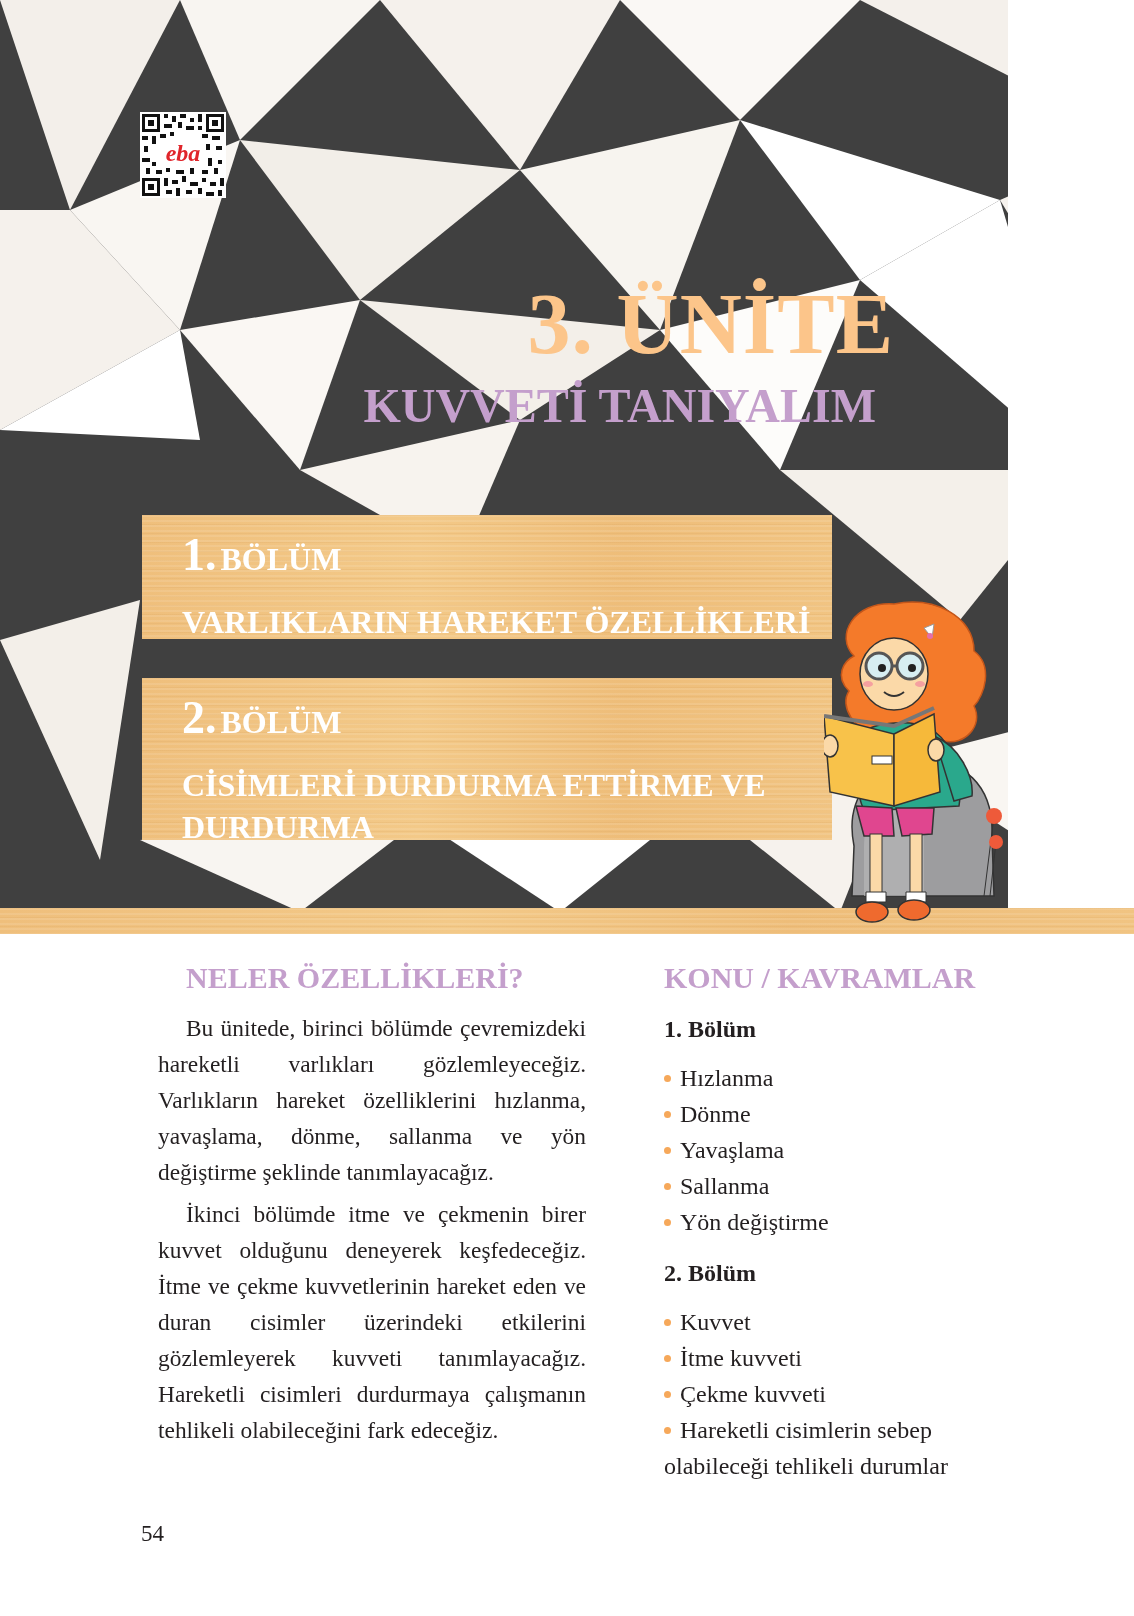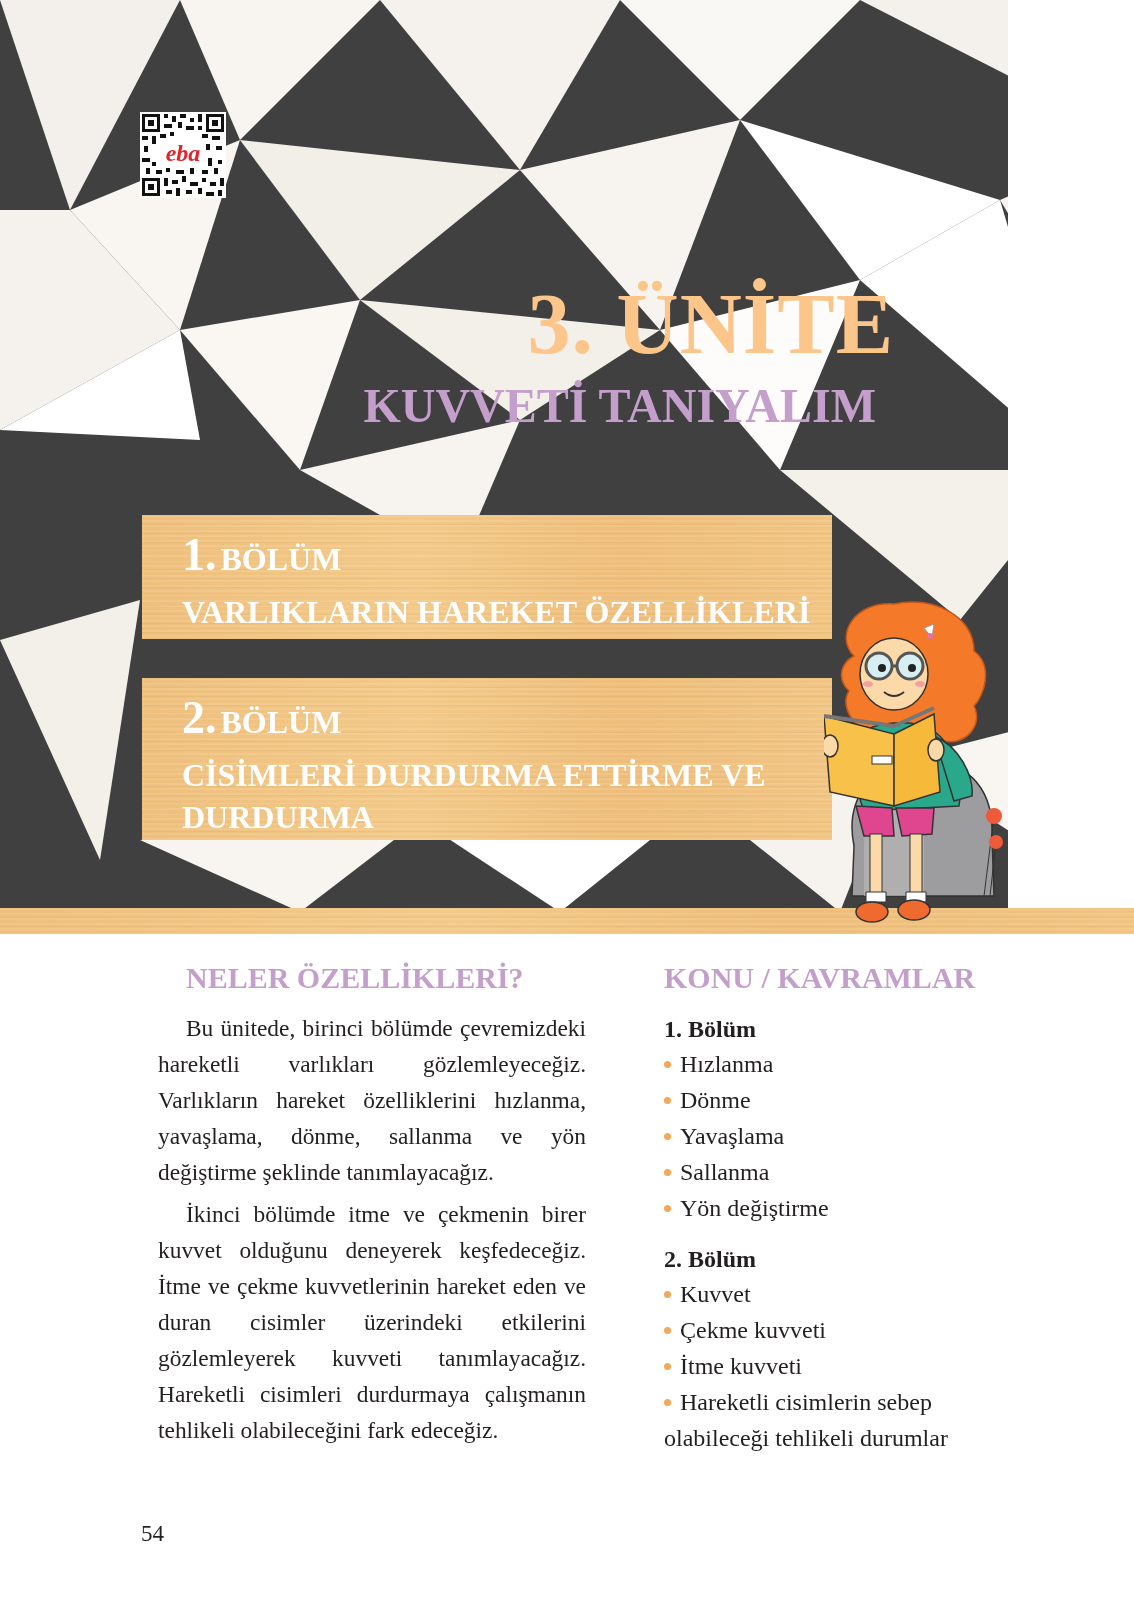--- a/index.html
+++ b/index.html
@@ -48,21 +48,21 @@
       linear-gradient(90deg, #efbf7c 0%, #f3c988 40%, #eebd79 70%, #f1c482 100%);
   }
   .section-box {
     position: absolute; left: 142px; width: 690px; padding: 14px 0 0 40px;
     color: #ffffff; font-family: "Liberation Serif", serif; font-weight: bold;
   }
   .section-box.s1 { top: 515px; height: 124px; }
   .section-box.s2 { top: 678px; height: 162px; }
   .section-num { font-size: 46px; line-height: 52px; }
   .section-word { font-size: 32px; }
-  .section-title { font-size: 32px; line-height: 42px; margin-top: 10px; }
+  .section-title { font-size: 32px; line-height: 42px; margin-top: 20px; }
 
   .floor {
     position: absolute; left: 0; top: 908px; width: 1134px; height: 26px;
   }
 
   
   .girl { position: absolute; left: 824px; top: 596px; width: 200px; height: 336px; }
 
   
   .col-left { position: absolute; left: 158px; top: 960px; width: 428px; }
@@ -76,21 +76,21 @@
 
   .para {
     font-size: 23.4px; line-height: 36px; text-align: justify; text-indent: 28px;
     color: #231f20;
   }
   .para.p1 { margin-top: 14px; }
   .para.p2 { margin-top: 6px; }
 
   .group-title { font-weight: bold; font-size: 24px; line-height: 34px; margin-top: 16px; color: #231f20; }
   .group-title.g2 { margin-top: 16px; }
-  .concept-list { list-style: none; }
+  .concept-list { list-style: none; margin-top: 14px; }
   .concept-list li { font-size: 24px; line-height: 36px; color: #231f20; }
   .bullet {
     display: inline-block; width: 7px; height: 7px; border-radius: 50%;
     background: #f6a85a; margin-right: 9px; vertical-align: middle; position: relative; top: -2px;
   }
 
   .page-number {
     position: absolute; left: 141px; top: 1520px; font-size: 23px; line-height: 28px; color: #231f20;
   }
 </style>
@@ -272,19 +272,19 @@
     <li><span class="bullet"></span><span>Hızlanma</span></li>
     <li><span class="bullet"></span><span>Dönme</span></li>
     <li><span class="bullet"></span><span>Yavaşlama</span></li>
     <li><span class="bullet"></span><span>Sallanma</span></li>
     <li><span class="bullet"></span><span>Yön değiştirme</span></li>
   </ul>
 
   <div class="group-title g2">2. Bölüm</div>
   <ul class="concept-list">
     <li><span class="bullet"></span><span>Kuvvet</span></li>
+    <li><span class="bullet"></span><span>İtme kuvveti</span></li>
     <li><span class="bullet"></span><span>Çekme kuvveti</span></li>
-    <li><span class="bullet"></span><span>İtme kuvveti</span></li>
     <li><span class="bullet"></span><span>Hareketli cisimlerin sebep olabileceği tehlikeli durumlar</span></li>
   </ul>
 </div>
 
 <div class="page-number">54</div>
 
 </body></html>

